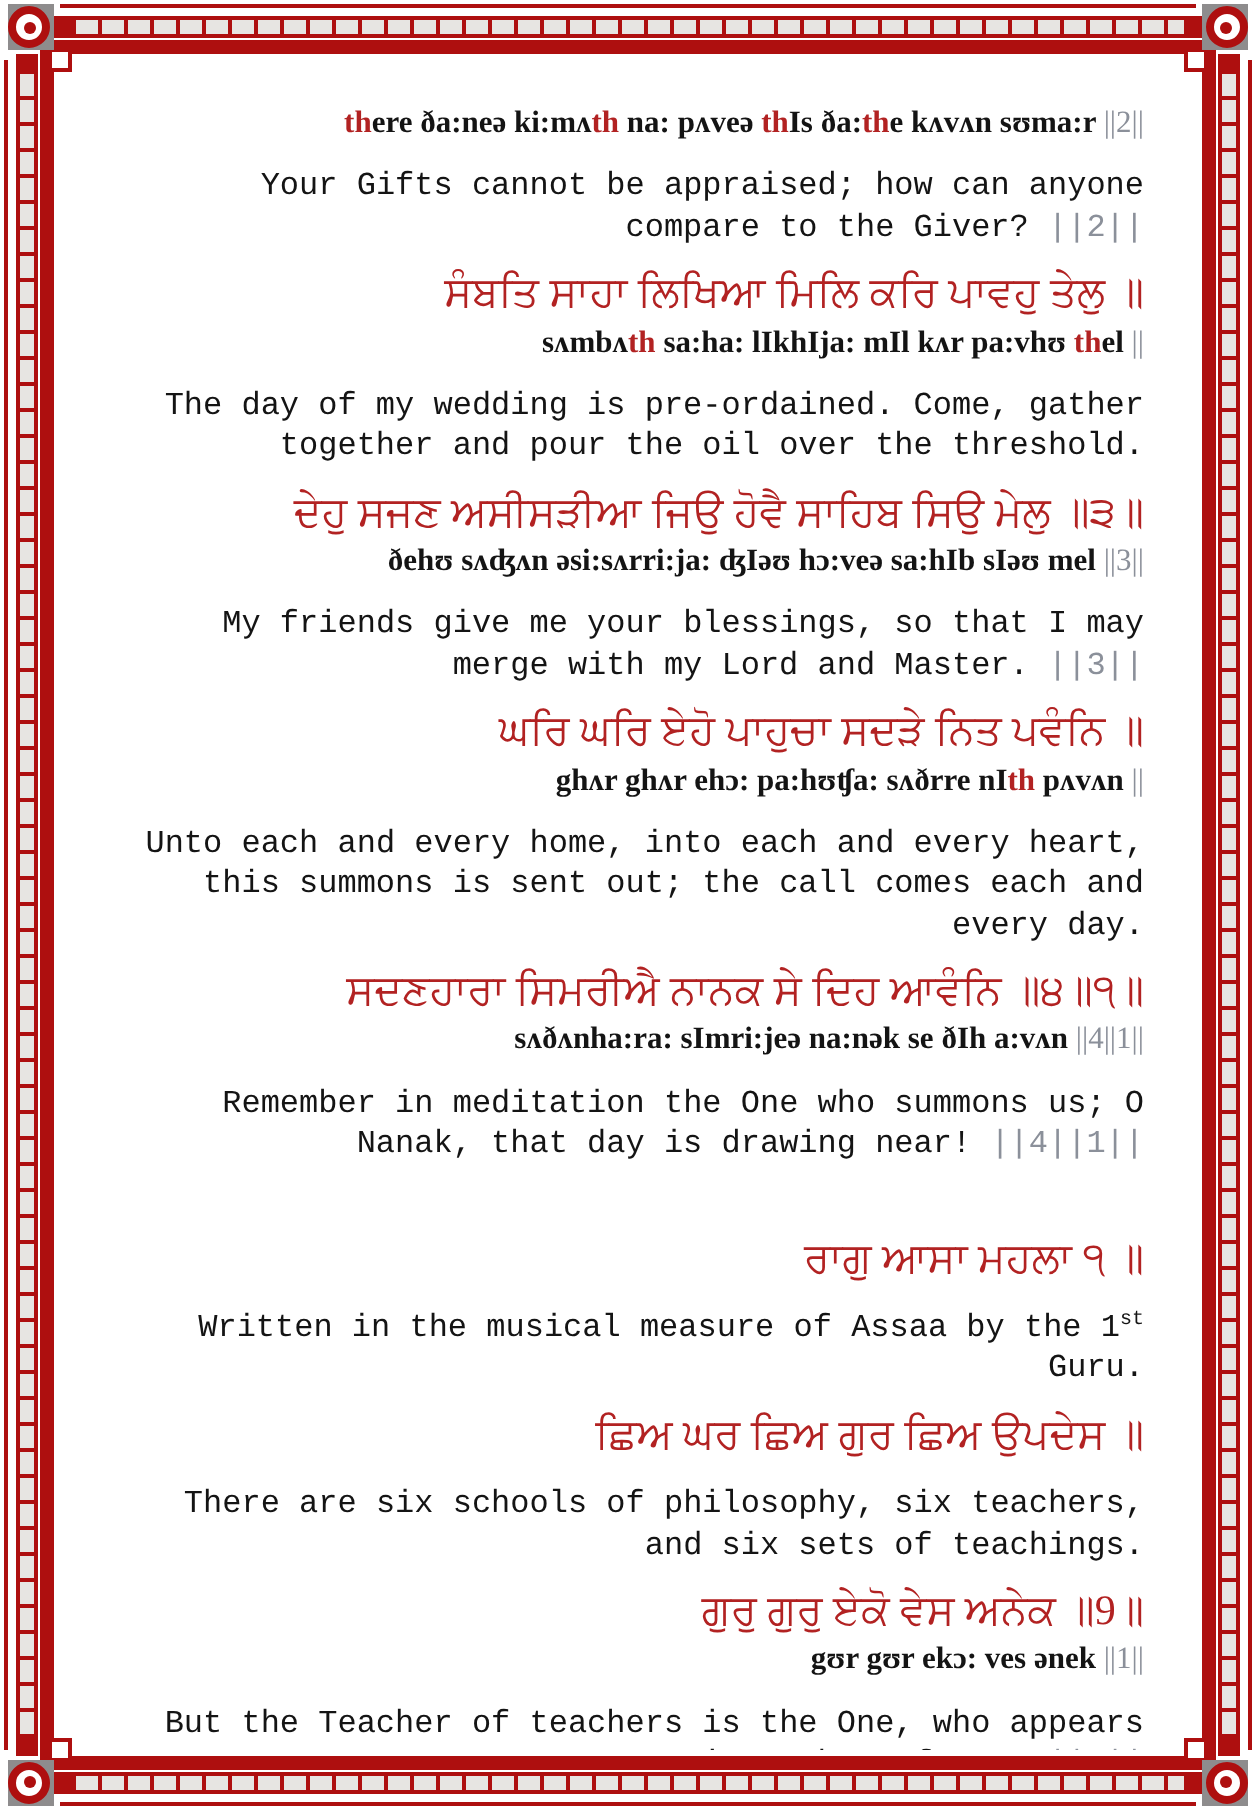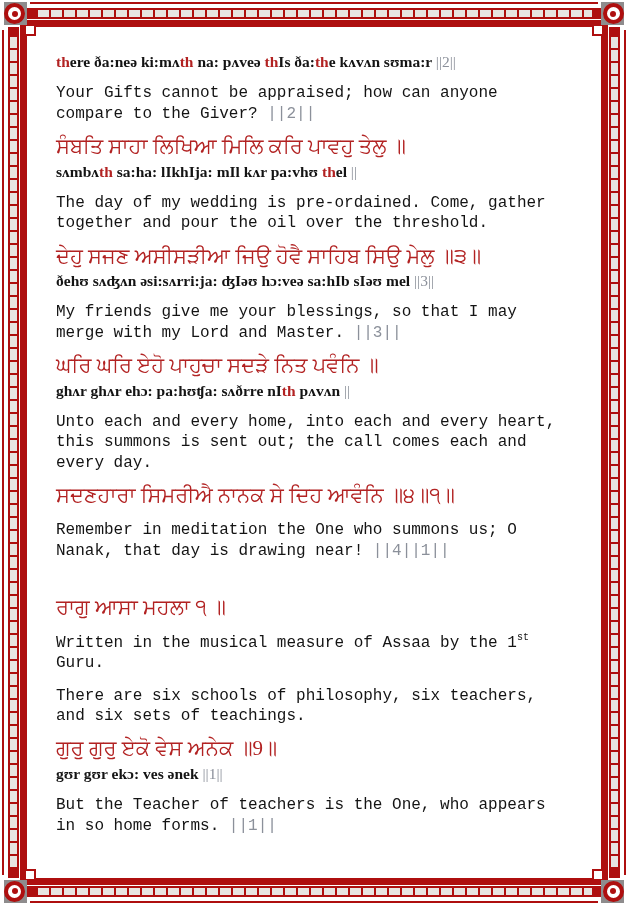--- a/index.html
+++ b/index.html
@@ -39,21 +39,21 @@
   .c-armh{left:27px;top:8px;width:9px;height:11px;background:var(--red);}
   .c-armv{left:8px;top:27px;width:11px;height:9px;background:var(--red);}
   .c-white{left:24px;top:24px;width:8px;height:8px;background:#fff;border:2px solid var(--red);}
   .c-gray{left:4px;top:2px;width:23px;height:23px;background:var(--gray);}
   .c-ring{left:4px;top:3px;width:13px;height:13px;border:4px solid var(--red);border-radius:50%;background:#fff;}
   .c-dot{left:12px;top:11px;width:6px;height:6px;border-radius:50%;background:var(--red);}
 
   
   .content{
     position:absolute;inset:30px;padding:20px 26px 0 26px;
-    text-align:left;overflow:hidden;color:var(--ink);
+    text-align:right;overflow:hidden;color:var(--ink);
   }
   .section + .section{margin-top:34px;}
   .g{font-weight:normal;font-size:21px;line-height:1.2;color:var(--text-red);margin:9px auto 0;}
   .p{font-weight:bold;font-size:15.5px;line-height:1.25;margin:2px auto 0;}
   .p .red{color:var(--text-red);}
   .e{font-size:16px;line-height:1.28;margin:12px auto 10px;max-width:520px;font-family:Liberation Mono, monospace;}
   .marker{color:var(--marker);font-weight:normal;}
   sup{font-size:10px;line-height:0;margin-top:45px;}
 </style>
 </head>
@@ -120,23 +120,25 @@
       <div class="g"><span>ਸੰਬਤਿ ਸਾਹਾ ਲਿਖਿਆ ਮਿਲਿ ਕਰਿ ਪਾਵਹੁ ਤੇਲੁ ॥</span></div>
       <div class="p"><span>sʌmbʌ</span><span class="red">th</span><span> sa:ha: lIkhIja: mIl kʌr pa:vhʊ </span><span class="red">th</span><span>el </span><span class="marker">||</span></div>
       <div class="e"><span>The day of my wedding is pre-ordained. Come, gather together and pour the oil over the threshold.</span></div>
       <div class="g"><span>ਦੇਹੁ ਸਜਣ ਅਸੀਸੜੀਆ ਜਿਉ ਹੋਵੈ ਸਾਹਿਬ ਸਿਉ ਮੇਲੁ ॥੩॥</span></div>
       <div class="p"><span>ðehʊ sʌʤʌn əsi:sʌrri:ja: ʤIəʊ hɔ:veə sa:hIb sIəʊ mel </span><span class="marker">||3||</span></div>
       <div class="e"><span>My friends give me your blessings, so that I may merge with my Lord and Master. </span><span class="marker">||3||</span></div>
       <div class="g"><span>ਘਰਿ ਘਰਿ ਏਹੋ ਪਾਹੁਚਾ ਸਦੜੇ ਨਿਤ ਪਵੰਨਿ ॥</span></div>
       <div class="p"><span>ghʌr ghʌr ehɔ: pa:hʊʧa: sʌðrre nI</span><span class="red">th</span><span> pʌvʌn </span><span class="marker">||</span></div>
       <div class="e"><span>Unto each and every home, into each and every heart, this summons is sent out; the call comes each and every day.</span></div>
       <div class="g"><span>ਸਦਣਹਾਰਾ ਸਿਮਰੀਐ ਨਾਨਕ ਸੇ ਦਿਹ ਆਵੰਨਿ ॥੪॥੧॥</span></div>
+      <div class="p"><span>sʌðʌnha:ra: sImri:jeə na:nək se ðIh a:vʌn </span><span class="marker">||4||1||</span></div>
       <div class="e"><span>Remember in meditation the One who summons us; O Nanak, that day is drawing near! </span><span class="marker">||4||1||</span></div>
     </div>
     <div class="section">
       <div class="g"><span>ਰਾਗੁ ਆਸਾ ਮਹਲਾ ੧ ॥</span></div>
       <div class="e"><span>Written in the musical measure of Assaa by the 1</span><sup>st</sup><span> Guru.</span></div>
+      <div class="g"><span>ਛਿਅ ਘਰ ਛਿਅ ਗੁਰ ਛਿਅ ਉਪਦੇਸ ॥</span></div>
       <div class="e"><span>There are six schools of philosophy, six teachers, and six sets of teachings.</span></div>
       <div class="g"><span>ਗੁਰੁ ਗੁਰੁ ਏਕੋ ਵੇਸ ਅਨੇਕ ॥9॥</span></div>
       <div class="p"><span>gʊr gʊr ekɔ: ves ənek </span><span class="marker">||1||</span></div>
       <div class="e"><span>But the Teacher of teachers is the One, who appears in so home forms. </span><span class="marker">||1||</span></div>
     </div>
   </main>
 
 </body></html>

